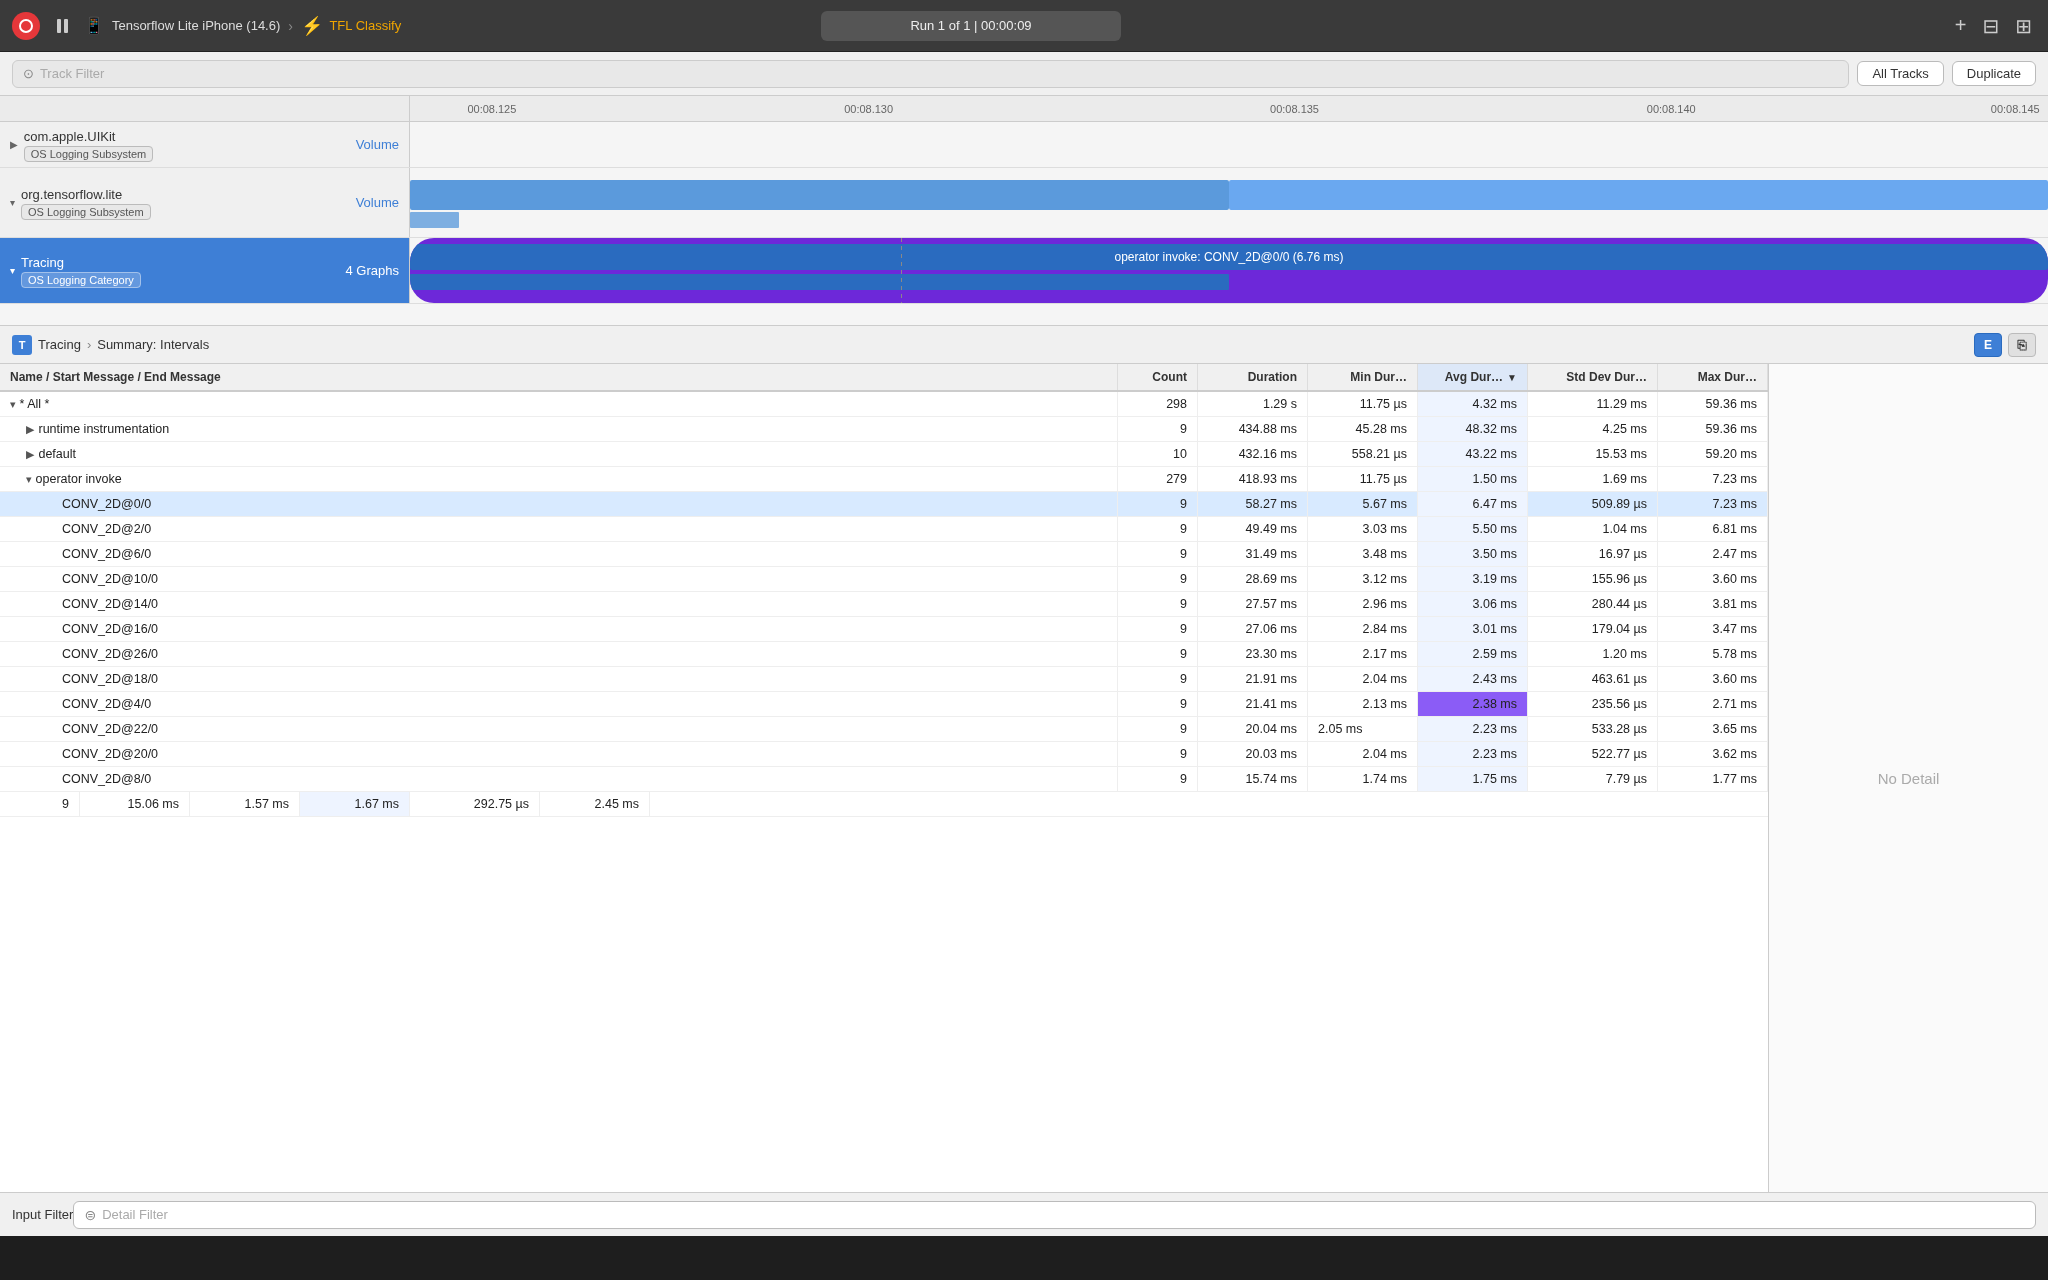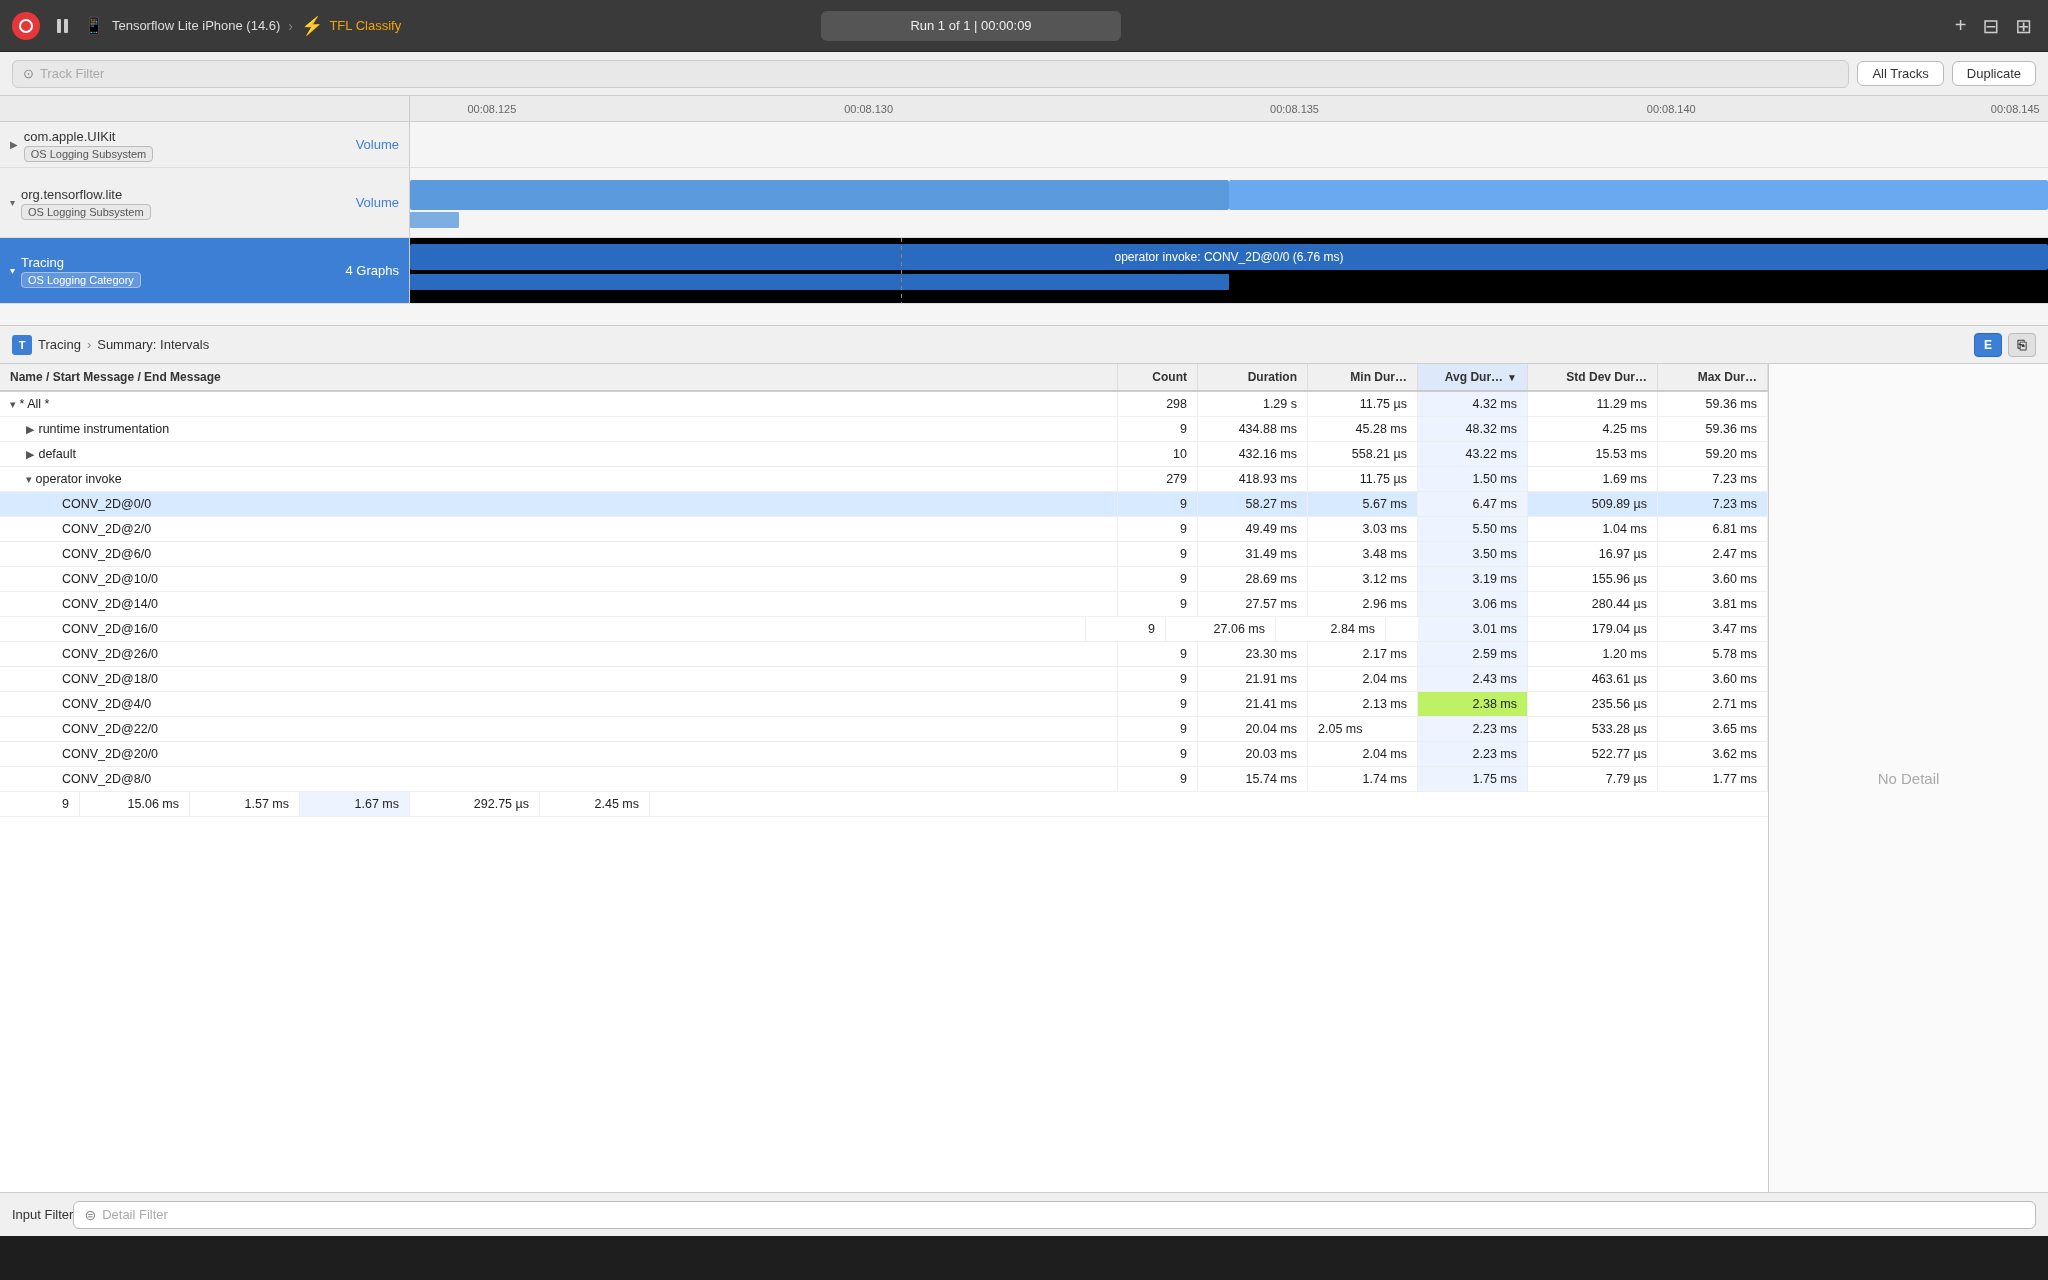--- a/index.html
+++ b/index.html
@@ -551,21 +551,21 @@
     <div class="track-label active">
       <span class="track-chevron" style="color:#fff;">▾</span>
       <div>
         <div class="track-name" style="color:#fff;">Tracing</div>
         <div style="margin-top:2px;">
           <span class="track-badge">OS Logging Category</span>
         </div>
       </div>
       <span class="graphs-label">4 Graphs</span>
     </div>
-    <div class="track-content" style="position:relative; background:#000000;">
+    <div class="track-content" style="position:relative; background:#6d28d9;border-radius:24px;">
       <div class="tracing-bar" style="left:0%; width:100%;"></div>
       <div class="tracing-label-overlay">operator invoke: CONV_2D@0/0 (6.76 ms)</div>
       <div class="tracing-bar-bottom" style="left:0%; width:50%;"></div>
 
       <div class="dashed-line" style="left:calc(30% - 0.5px);"></div>
     </div>
   </div>
 
 </div>
 
@@ -722,21 +722,21 @@
     <div class="td td-maxdur" style="text-align:right;">3.81 ms</div>
   </div>
           <div class="table-row">
     <div class="td td-name" style="padding-left:46px;">
       <span style="width:12px; display:inline-block;"></span>
       <span>CONV_2D@16/0</span>
     </div>
     <div class="td td-count" style="text-align:right;">9</div>
     <div class="td td-duration" style="text-align:right;">27.06 ms</div>
     <div class="td td-mindur" style="text-align:right;">2.84 ms</div>
-    <div class="td td-avgdur" style="text-align:right; background:#eef4ff;margin-left:32px;">3.01 ms</div>
+    <div class="td td-avgdur" style="text-align:right; background:#eef4ff;">3.01 ms</div>
     <div class="td td-stddev" style="text-align:right;">179.04 µs</div>
     <div class="td td-maxdur" style="text-align:right;">3.47 ms</div>
   </div>
           <div class="table-row">
     <div class="td td-name" style="padding-left:46px;">
       <span style="width:12px; display:inline-block;"></span>
       <span>CONV_2D@26/0</span>
     </div>
     <div class="td td-count" style="text-align:right;">9</div>
     <div class="td td-duration" style="">23.30 ms</div>
@@ -758,21 +758,21 @@
     <div class="td td-maxdur" style="text-align:right;">3.60 ms</div>
   </div>
           <div class="table-row">
     <div class="td td-name" style="padding-left:46px;">
       <span style="width:12px; display:inline-block;"></span>
       <span>CONV_2D@4/0</span>
     </div>
     <div class="td td-count" style="text-align:right;">9</div>
     <div class="td td-duration" style="text-align:right;">21.41 ms</div>
     <div class="td td-mindur" style="text-align:right;">2.13 ms</div>
-    <div class="td td-avgdur" style="text-align:right; background:#bef264;">2.38 ms</div>
+    <div class="td td-avgdur" style="text-align:right; background:#8b5cf6;">2.38 ms</div>
     <div class="td td-stddev" style="text-align:right;">235.56 µs</div>
     <div class="td td-maxdur" style="text-align:right;">2.71 ms</div>
   </div>
           <div class="table-row">
     <div class="td td-name" style="padding-left:46px;">
       <span style="width:12px; display:inline-block;"></span>
       <span>CONV_2D@22/0</span>
     </div>
     <div class="td td-count" style="text-align:right;">9</div>
     <div class="td td-duration" style="text-align:right;">20.04 ms</div>

